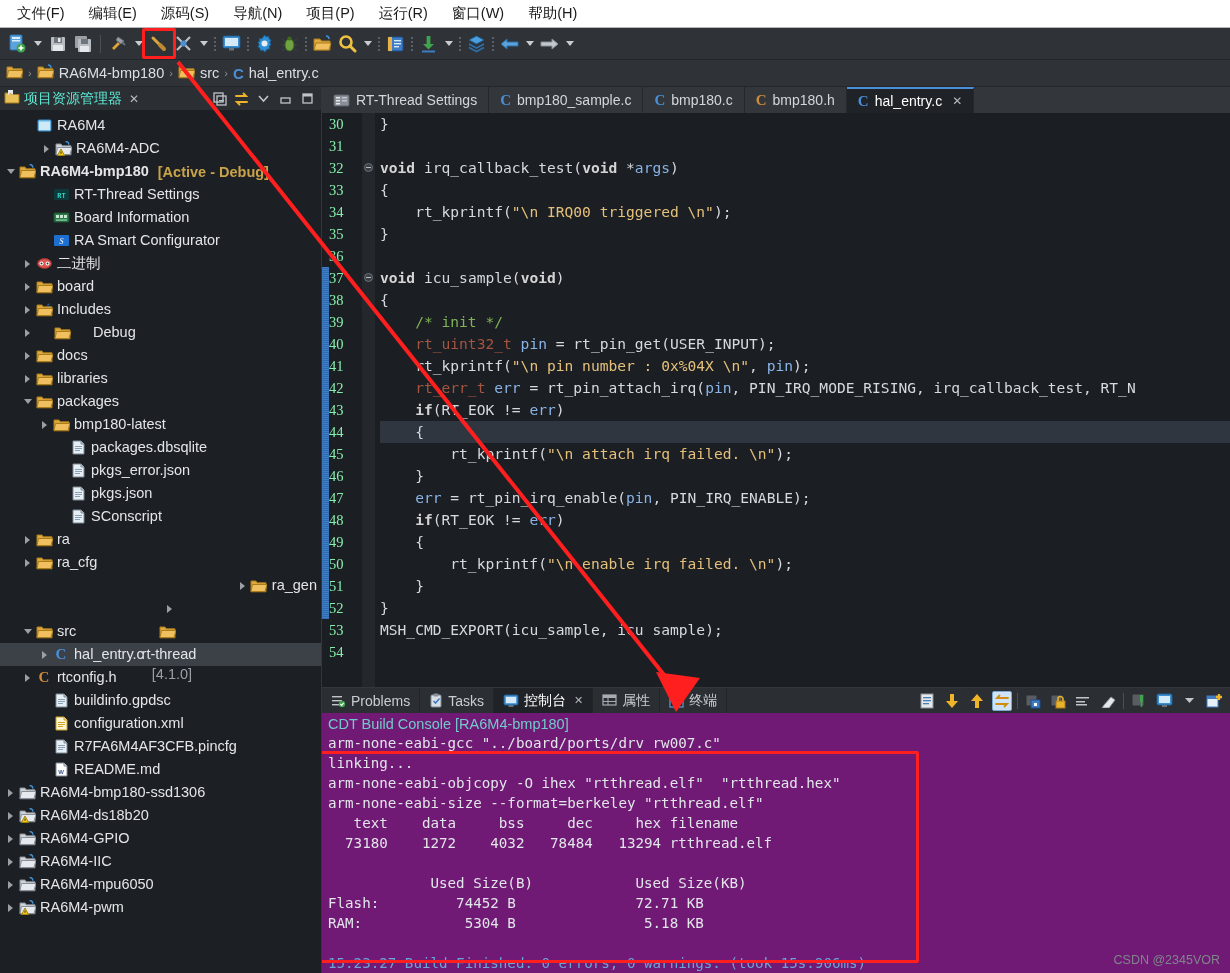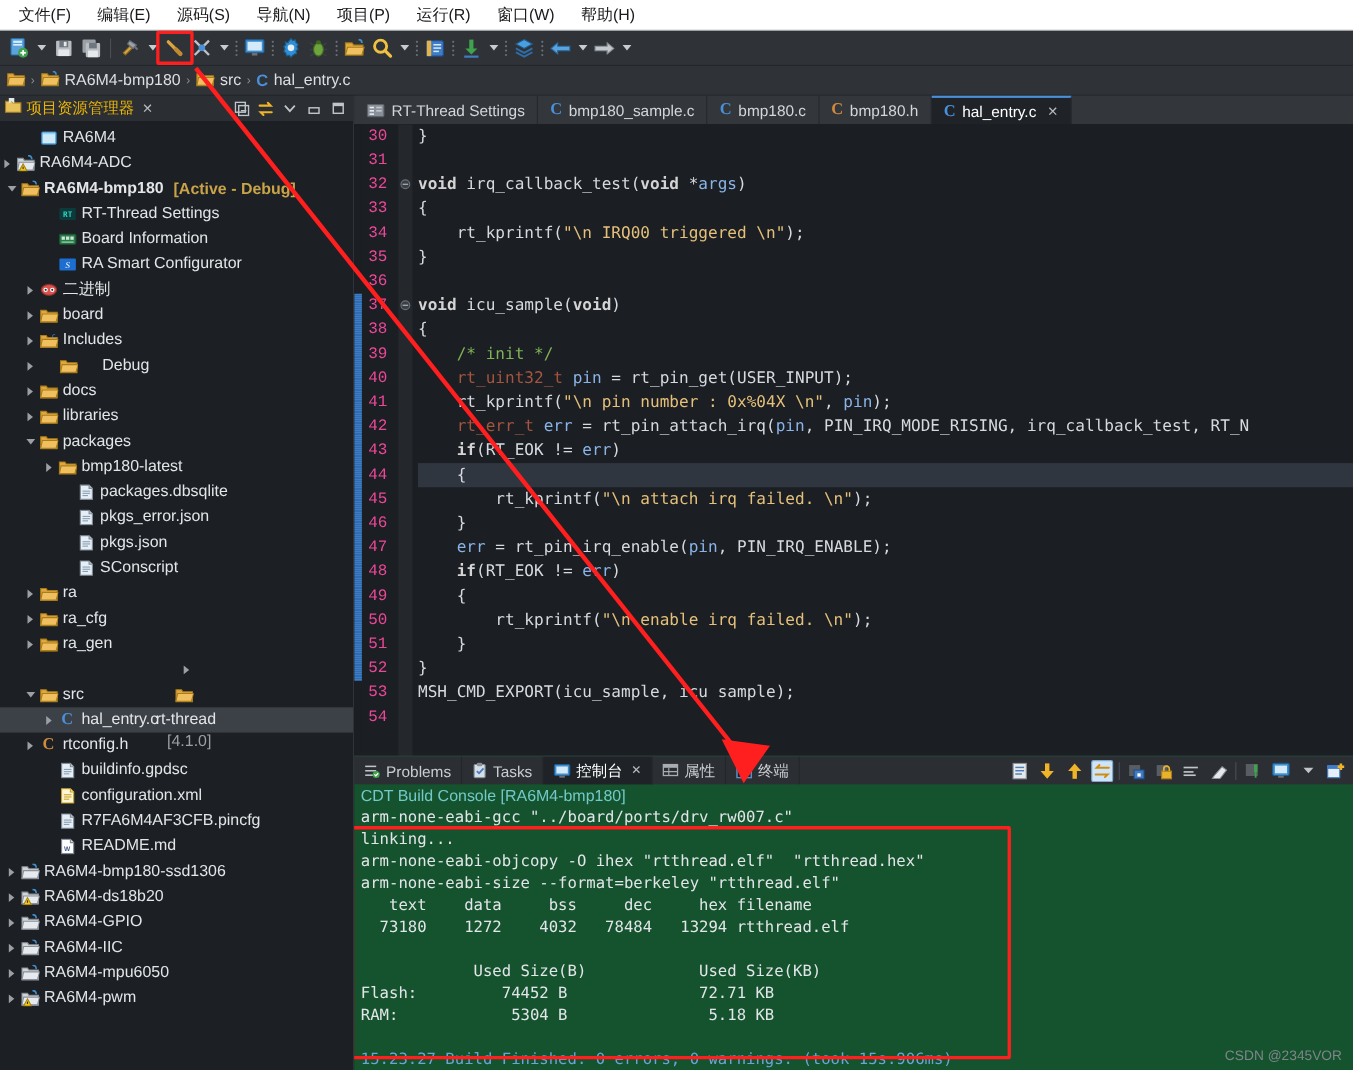--- a/index.html
+++ b/index.html
@@ -49,21 +49,21 @@
   
   .body-row{ display:flex; height:calc(973px - 28px - 32px - 27px); }
 
   
   .explorer{ width:322px; background:#1c1f23; display:flex; flex-direction:column; flex:0 0 auto;
              border-right:1px solid #33373c; }
   .exp-head{
     height:24px; background:#2b2f33; display:flex; align-items:center; padding-left:4px;
     border-bottom:1px solid #1c1f23;
   }
-  .exp-title{ font-size:14px;color:#eab308; margin-left:4px; white-space:nowrap;}
+  .exp-title{ font-size:14px;color:#5eead4; margin-left:4px; white-space:nowrap;}
   .exp-x{ font-size:12px;color:#b6babe;margin-left:7px;}
   .exp-tools{ margin-left:auto; display:flex; align-items:center; gap:7px; padding-right:6px;}
   .exp-tools span{display:flex;align-items:center;justify-content:center;width:15px;height:15px;}
 
   .tree{ flex:1; overflow:hidden; padding-top:3px; font-size:14.5px; color:#e3e5e8; position:relative;}
   .row{ height:23px; display:flex; align-items:center; white-space:nowrap; padding-right:4px;}
   .row.sel{ background:#3c4147; }
   .tw{ width:13px; height:23px; display:flex;align-items:center;justify-content:center; flex:0 0 auto;}
   .tw.closed::after{ content:""; width:0;height:0;border-top:4px solid transparent;border-bottom:4px solid transparent;border-left:5px solid #9aa0a6;}
   .tw.open::after{ content:""; width:0;height:0;border-left:4px solid transparent;border-right:4px solid transparent;border-top:5px solid #9aa0a6;}
@@ -78,41 +78,41 @@
   .tabbar{ height:26px; background:#33373c; display:flex; align-items:stretch; flex:0 0 auto;}
   .tab{ display:flex;align-items:center; gap:6px; padding:0 11px; font-size:14px; color:#d3d6da;
         border-right:1px solid #25282c; white-space:nowrap;}
   .tab.active{ background:#1f2226; color:#ffffff; border-top:2px solid #4a90d9;}
   .tab .x{ font-size:12px; color:#b6babe; margin-left:4px;}
 
   .code-wrap{ flex:1; background:#1b1e22; display:flex; position:relative; overflow:hidden;}
   .chg-bar{ width:7px; background:#1b1e22; flex:0 0 auto; position:relative;}
   .chg-bar .mark{position:absolute;left:0;width:7px;background:
       repeating-linear-gradient(0deg,#2f6cb0 0,#2f6cb0 1px,#3f7cc4 1px,#3f7cc4 2px);}
-  .gutter{ width:33px; flex:0 0 auto; text-align:center; padding-right:4px;
-           font-family:Liberation Mono, monospace; font-size:14.5px; color:#ec4899; }
+  .gutter{ width:33px; flex:0 0 auto; text-align:left; padding-right:4px;
+           font-family:Liberation Serif, serif; font-size:14.5px; color:#86efac; }
   .fold{ width:13px; flex:0 0 auto; background:#24272b; position:relative;}
   .fold .fmark{ position:absolute; left:2px; width:9px;height:9px;border-radius:50%;
                 background:#3a3f45; border:1px solid #6a7078;}
   .fold .fmark::after{content:"";position:absolute;left:1px;top:3px;width:5px;height:1px;background:#b9bec4;}
   .code{ flex:1; font-family:"DejaVu Sans Mono", monospace; font-size:14.6px; color:#d6dae0;
          white-space:pre; overflow:hidden; padding-left:5px; }
   .ln{ height:22px; line-height:22px; }
   .ln.hl{ background:#303640; }
   .kw{ color:#d4d4d4; font-weight:bold; }
   .typ{ color:#a4553f; }
   .str{ color:#e5c07b; }
   .cmt{ color:#7fb356; }
   .par{ color:#8ab4e8; }
   .id{ color:#d6dae0; }
   .hscroll{ position:absolute; left:52px; right:0; bottom:0; height:11px; background:#26292d;}
   .hscroll i{ position:absolute; left:0; top:2px; height:7px; width:640px; background:#4b5055; border-radius:4px;}
 
   
-  .bottom{ position:absolute; left:322px; right:0; bottom:0; height:286px; background:#14532d;
+  .bottom{ position:absolute; left:322px; right:0; bottom:0; height:286px; background:#701a75;
            border-top:1px solid #33373c; display:flex; flex-direction:column;}
   .btabs{ height:25px; background:#2b2f33; display:flex; align-items:stretch; }
   .btab{ display:flex;align-items:center;gap:5px;padding:0 9px; font-size:14px;color:#c9cdd2;
          border-right:1px solid #232629; white-space:nowrap;}
   .btab.active{ background:#1f2327; color:#ffffff;}
   .btab .x{ font-size:11px;color:#b6babe;margin-left:3px;}
   .btools{ margin-left:auto; display:flex; align-items:center; gap:5px; padding-right:6px;}
   .btools .bt{ width:20px;height:20px;display:flex;align-items:center;justify-content:center;}
   .btools .bt.act{ background:#cfe4f7; border:1px solid #7ea9cc; border-radius:2px;}
   .bt-sep{width:1px;height:16px;background:#4a4f55;}
@@ -387,21 +387,21 @@
           <div class="row" style="padding-left: 21px;">
             <span class="tw"></span>
             <span class="ic">
               <svg width="17" height="15" viewBox="0 0 17 15">
                 <rect x="2" y="2" width="13" height="11" rx="1" fill="#8fd3f4" stroke="#3f8fd0"></rect>
                 <rect x="3" y="4" width="11" height="8" fill="#cfe9f7"></rect>
               </svg>
             </span>
             <span class="lbl">RA6M4</span>
           </div>
-          <div class="row" style="padding-left: 0;">
+          <div class="row" style="padding-left: 0; margin-left: 40px;">
             <span class="tw closed"></span>
             <span class="ic">
               <svg width="17" height="15" viewBox="0 0 17 15">
                 <path d="M1 3h5l1.2 1.8H16v9H1z" fill="#cfd4d9" stroke="#8a9099"></path>
                 <path d="M2.5 6.5H17l-2 7H1z" fill="#e6eaee" stroke="#8a9099"></path>
                 <path d="M10.5 0.5c2.2 0 3.4 1.5 3.4 3.3" stroke="#3f8fd0" stroke-width="1.5" fill="none"></path>
                 <path d="M2.5 14.5L6 8l3.5 6.5z" fill="#f5c518" stroke="#a5870c"></path>
                 <rect x="5.5" y="10.5" width="1" height="2.2" fill="#333"></rect>
               </svg>
             </span>
@@ -601,21 +601,21 @@
           <div class="row" style="padding-left: 21px;">
             <span class="tw closed"></span>
             <span class="ic">
               <svg width="17" height="15" viewBox="0 0 17 15">
                 <path d="M1 3h5l1.2 1.8H16v9H1z" fill="#e0a83c" stroke="#a97c1c"></path>
                 <path d="M2.5 6.5H17l-2 7H1z" fill="#f0c060" stroke="#a97c1c"></path>
               </svg>
             </span>
             <span class="lbl">ra_cfg</span>
           </div>
-          <div class="row" style="padding-left: 21px;">
+          <div class="row" style="padding-left: 37px; justify-content: flex-end;">
             <span class="tw closed"></span>
             <span class="ic">
               <svg width="17" height="15" viewBox="0 0 17 15">
                 <path d="M1 3h5l1.2 1.8H16v9H1z" fill="#e0a83c" stroke="#a97c1c"></path>
                 <path d="M2.5 6.5H17l-2 7H1z" fill="#f0c060" stroke="#a97c1c"></path>
               </svg>
             </span>
             <span class="lbl">ra_gen</span>
           </div>
           <div class="row" style="padding-left: 21px; flex-direction: column;">

